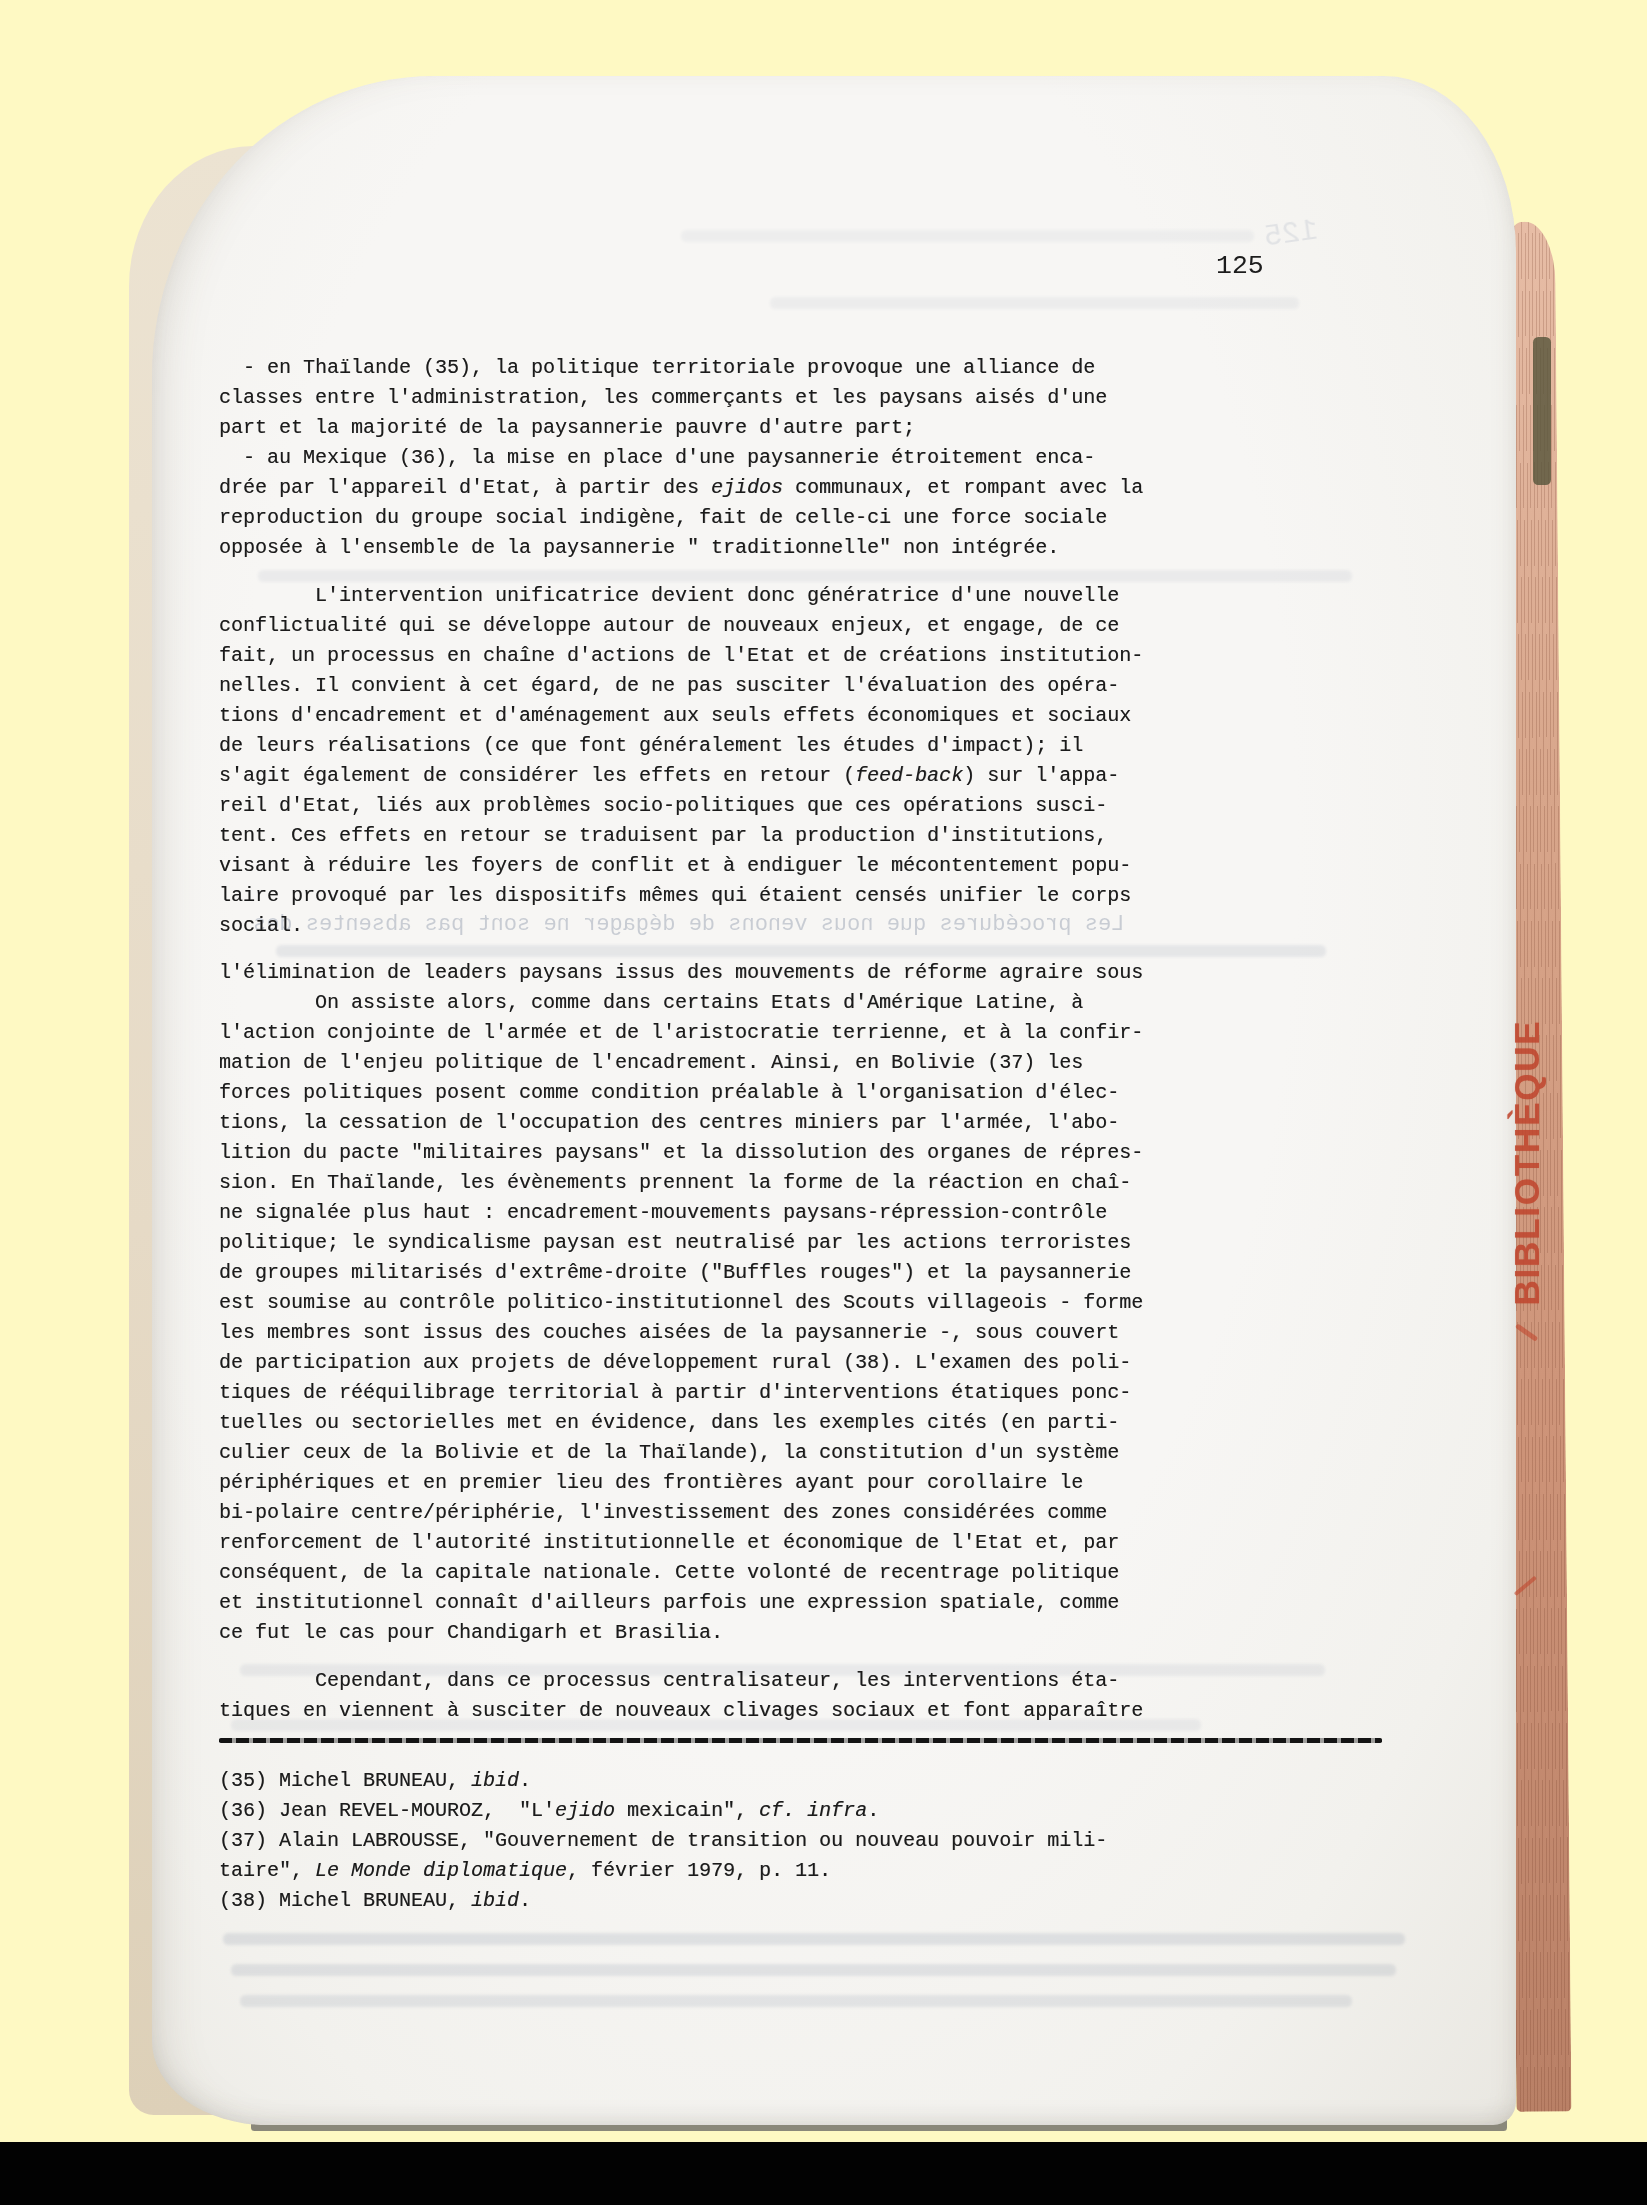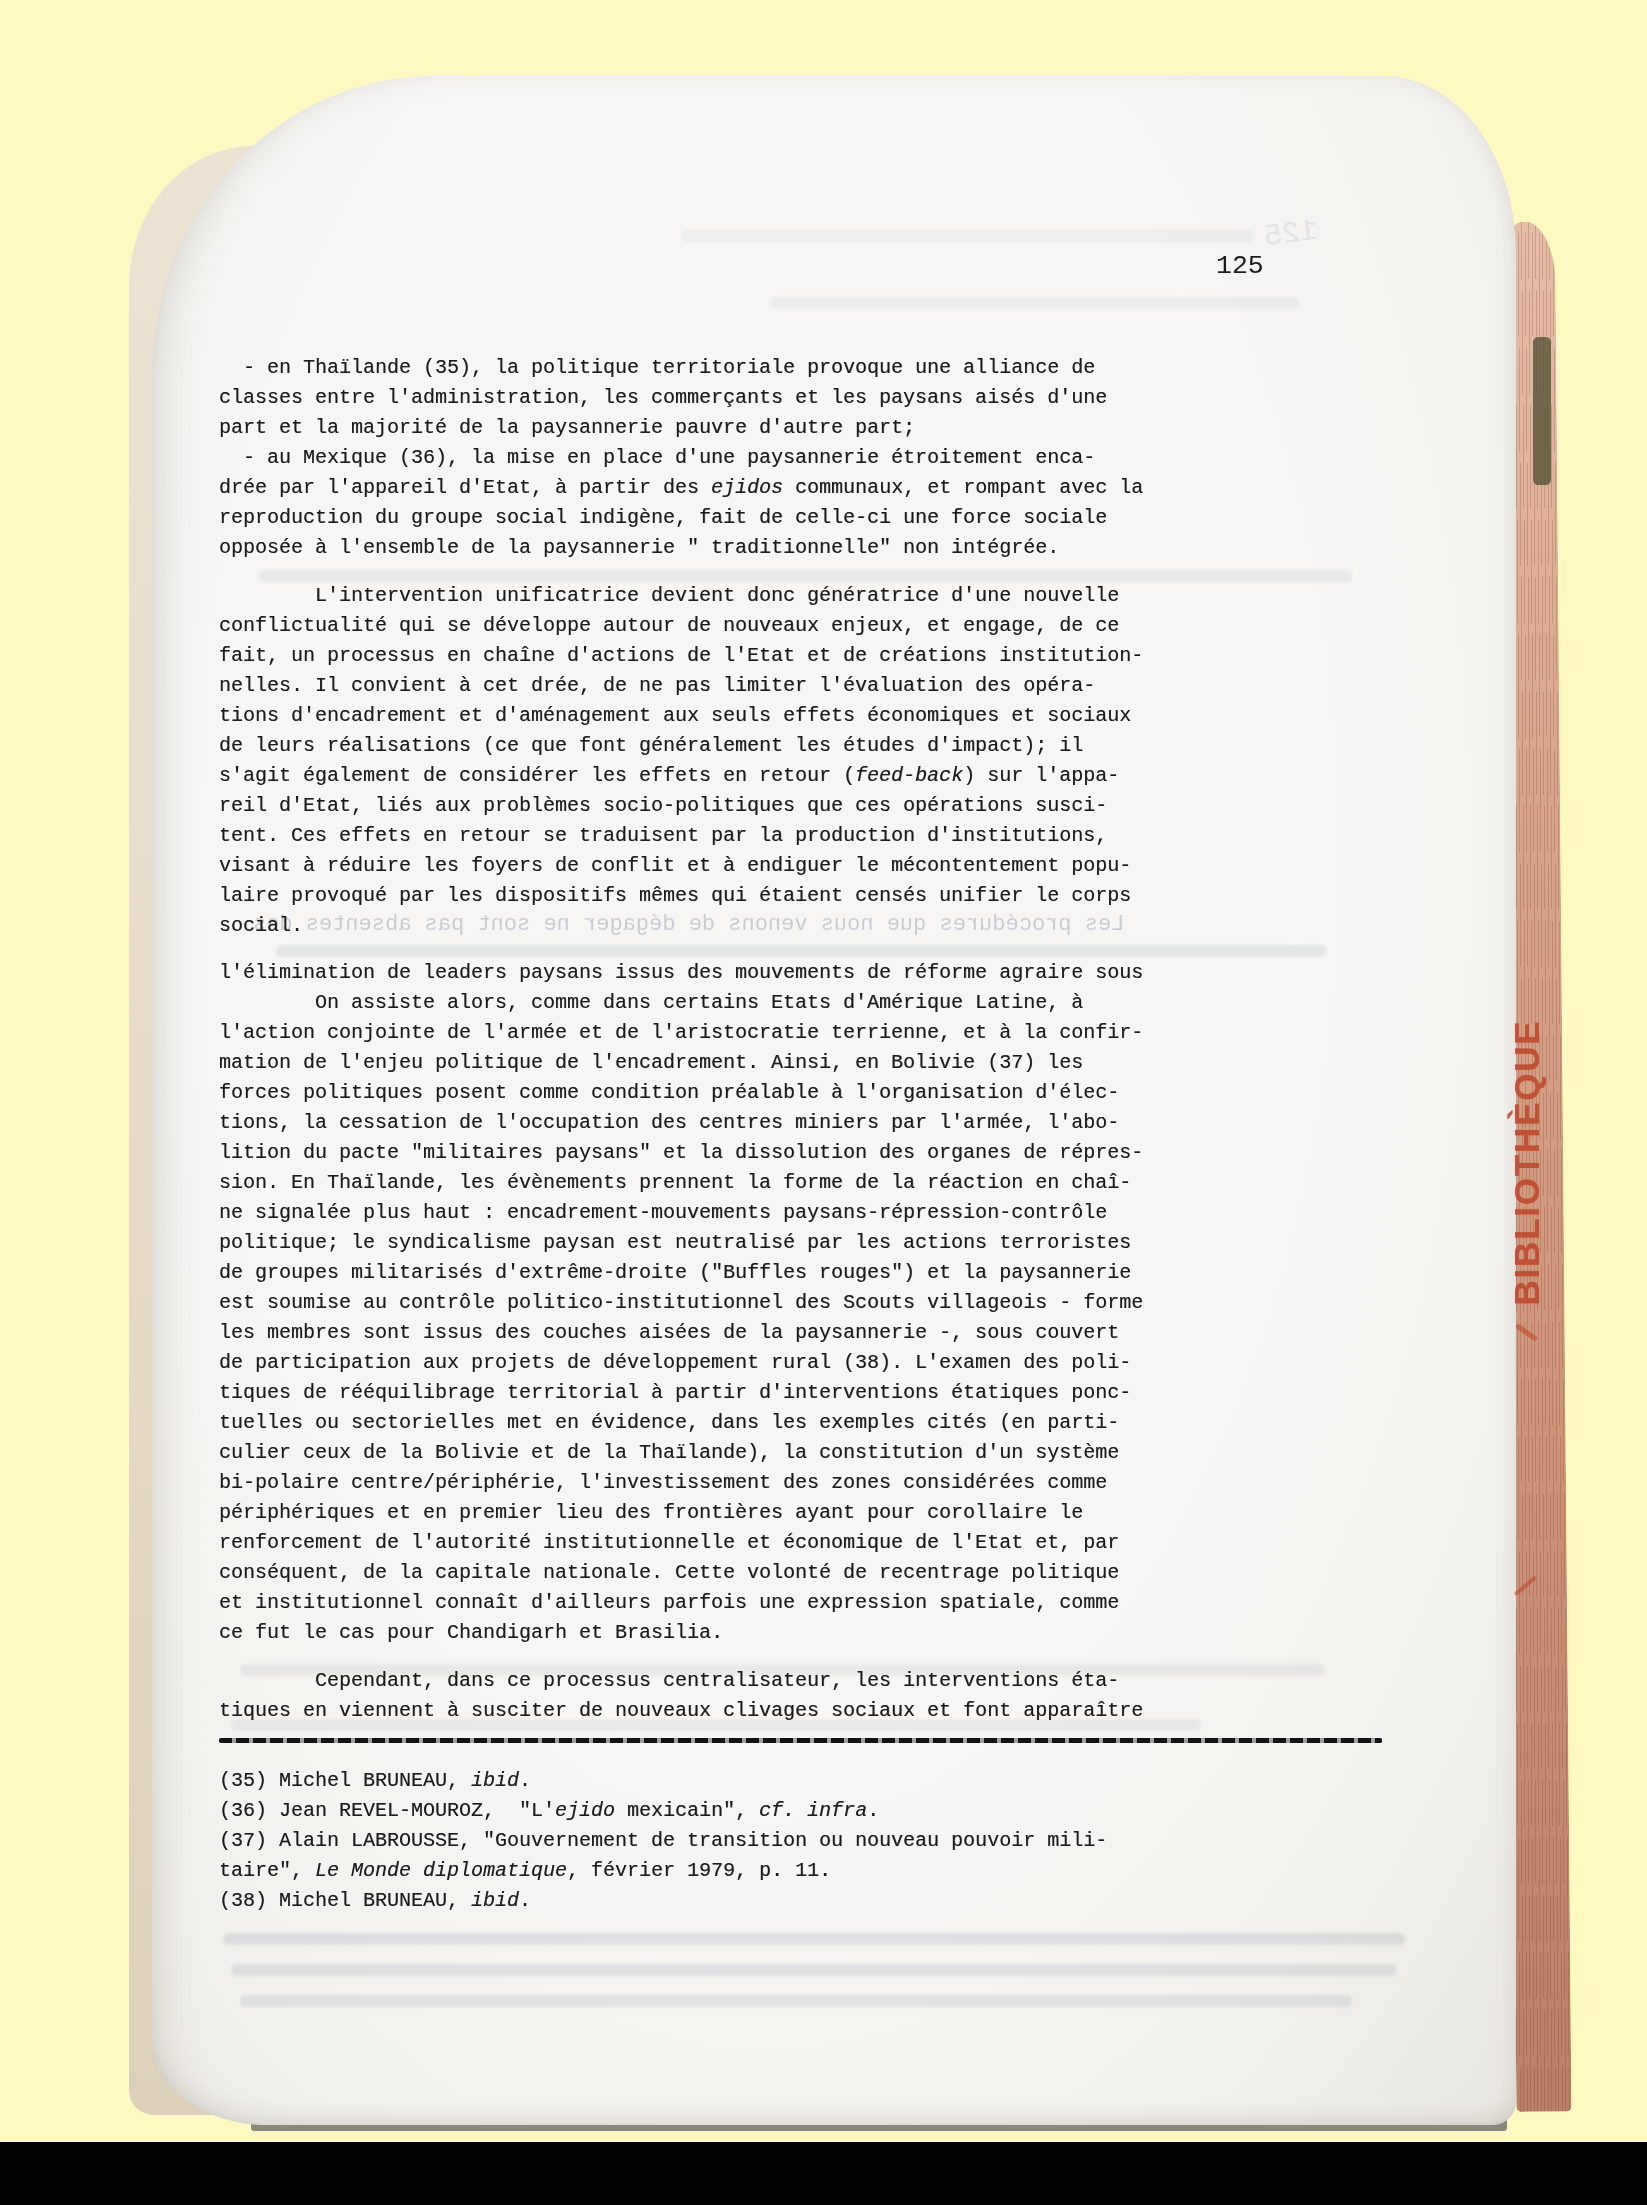--- a/index.html
+++ b/index.html
@@ -89,21 +89,21 @@
             <div class="line"><span>part et la majorité de la paysannerie pauvre d'autre part;</span></div>
             <div class="line"><span>  - au Mexique (36), la mise en place d'une paysannerie étroitement enca-</span></div>
             <div class="line"><span>drée par l'appareil d'Etat, à partir des </span><span class="it">ejidos</span><span> communaux, et rompant avec la</span></div>
             <div class="line"><span>reproduction du groupe social indigène, fait de celle-ci une force sociale</span></div>
             <div class="line"><span>opposée à l'ensemble de la paysannerie " traditionnelle" non intégrée.</span></div>
           </div>
           <div class="para">
             <div class="line"><span>        L'intervention unificatrice devient donc génératrice d'une nouvelle</span></div>
             <div class="line"><span>conflictualité qui se développe autour de nouveaux enjeux, et engage, de ce</span></div>
             <div class="line"><span>fait, un processus en chaîne d'actions de l'Etat et de créations institution-</span></div>
-            <div class="line"><span>nelles. Il convient à cet drée, de ne pas limiter l'évaluation des opéra-</span></div>
+            <div class="line"><span>nelles. Il convient à cet égard, de ne pas susciter l'évaluation des opéra-</span></div>
             <div class="line"><span>tions d'encadrement et d'aménagement aux seuls effets économiques et sociaux</span></div>
             <div class="line"><span>de leurs réalisations (ce que font généralement les études d'impact); il</span></div>
             <div class="line"><span>s'agit également de considérer les effets en retour (</span><span class="it">feed-back</span><span>) sur l'appa-</span></div>
             <div class="line"><span>reil d'Etat, liés aux problèmes socio-politiques que ces opérations susci-</span></div>
             <div class="line"><span>tent. Ces effets en retour se traduisent par la production d'institutions,</span></div>
             <div class="line"><span>visant à réduire les foyers de conflit et à endiguer le mécontentement popu-</span></div>
             <div class="line"><span>laire provoqué par les dispositifs mêmes qui étaient censés unifier le corps</span></div>
             <div class="line"><span>social.</span></div>
           </div>
           <div class="para">
@@ -117,22 +117,22 @@
             <div class="line"><span>sion. En Thaïlande, les évènements prennent la forme de la réaction en chaî-</span></div>
             <div class="line"><span>ne signalée plus haut : encadrement-mouvements paysans-répression-contrôle</span></div>
             <div class="line"><span>politique; le syndicalisme paysan est neutralisé par les actions terroristes</span></div>
             <div class="line"><span>de groupes militarisés d'extrême-droite ("Buffles rouges") et la paysannerie</span></div>
             <div class="line"><span>est soumise au contrôle politico-institutionnel des Scouts villageois - forme</span></div>
             <div class="line"><span>les membres sont issus des couches aisées de la paysannerie -, sous couvert</span></div>
             <div class="line"><span>de participation aux projets de développement rural (38). L'examen des poli-</span></div>
             <div class="line"><span>tiques de rééquilibrage territorial à partir d'interventions étatiques ponc-</span></div>
             <div class="line"><span>tuelles ou sectorielles met en évidence, dans les exemples cités (en parti-</span></div>
             <div class="line"><span>culier ceux de la Bolivie et de la Thaïlande), la constitution d'un système</span></div>
+            <div class="line"><span>périphériques et en premier lieu des frontières ayant pour corollaire le</span></div>
             <div class="line"><span>bi-polaire centre/périphérie, l'investissement des zones considérées comme</span></div>
-            <div class="line"><span>périphériques et en premier lieu des frontières ayant pour corollaire le</span></div>
             <div class="line"><span>renforcement de l'autorité institutionnelle et économique de l'Etat et, par</span></div>
             <div class="line"><span>conséquent, de la capitale nationale. Cette volonté de recentrage politique</span></div>
             <div class="line"><span>et institutionnel connaît d'ailleurs parfois une expression spatiale, comme</span></div>
             <div class="line"><span>ce fut le cas pour Chandigarh et Brasilia.</span></div>
           </div>
           <div class="para">
             <div class="line"><span>        Cependant, dans ce processus centralisateur, les interventions éta-</span></div>
             <div class="line"><span>tiques en viennent à susciter de nouveaux clivages sociaux et font apparaître</span></div>
           </div>
         </div>

